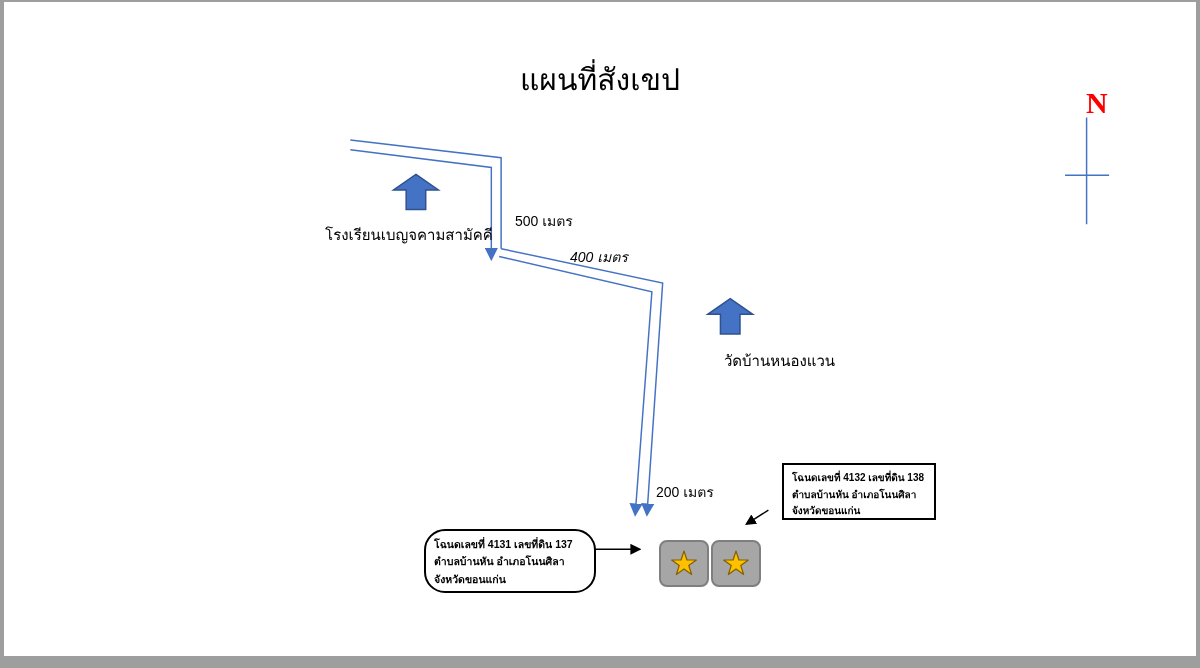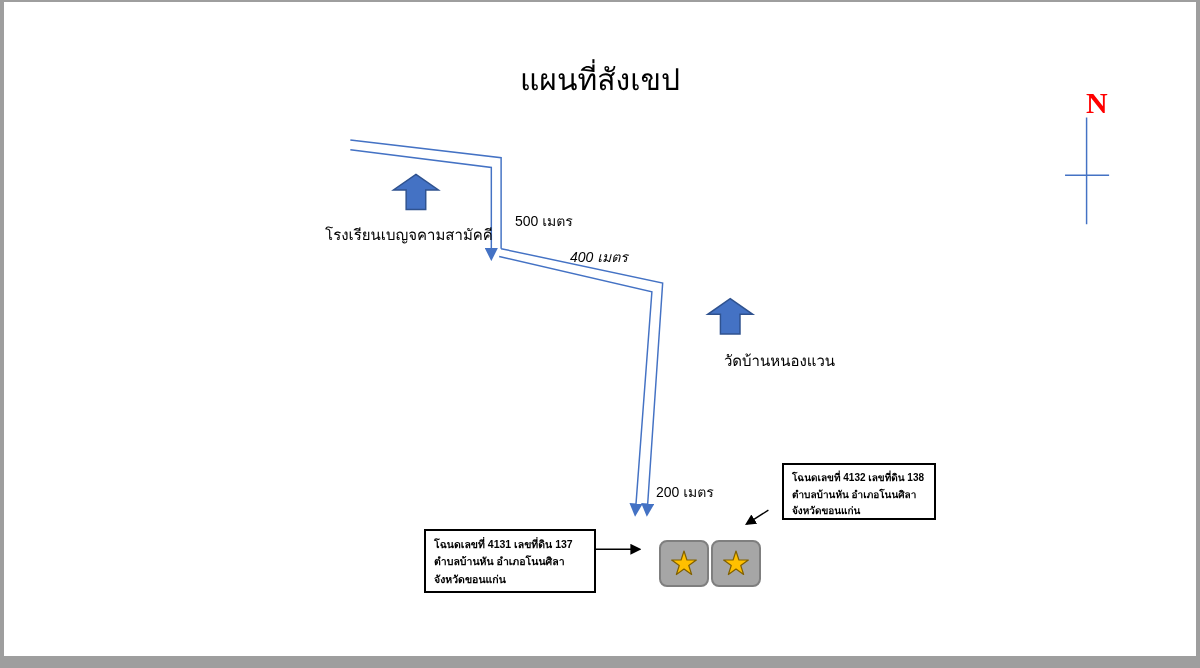--- a/index.html
+++ b/index.html
@@ -92,21 +92,21 @@
     position: absolute;
     box-sizing: border-box;
     border: 2px solid #000000;
     background: #ffffff;
     font-weight: bold;
     color: #000000;
     font-size: 10.5px;
     line-height: 1.65;
     padding: 5px 8px;
   }
-  #deed-1 { left: 420px; top: 527px; width: 172px; height: 64px; }
+  #deed-1 { left: 420px; top: 527px; width: 172px; height: 64px; border-radius: 21px; }
   #deed-2 { left: 778px; top: 461px; width: 154px; height: 57px; font-size: 10px; }
 
   .parcel {
     position: absolute;
     width: 50px;
     height: 47px;
     box-sizing: border-box;
     background: var(--color-parcel_fill, #A6A6A6);
     border: 2px solid var(--color-parcel_border, #7F7F7F);
     border-radius: 8px;

